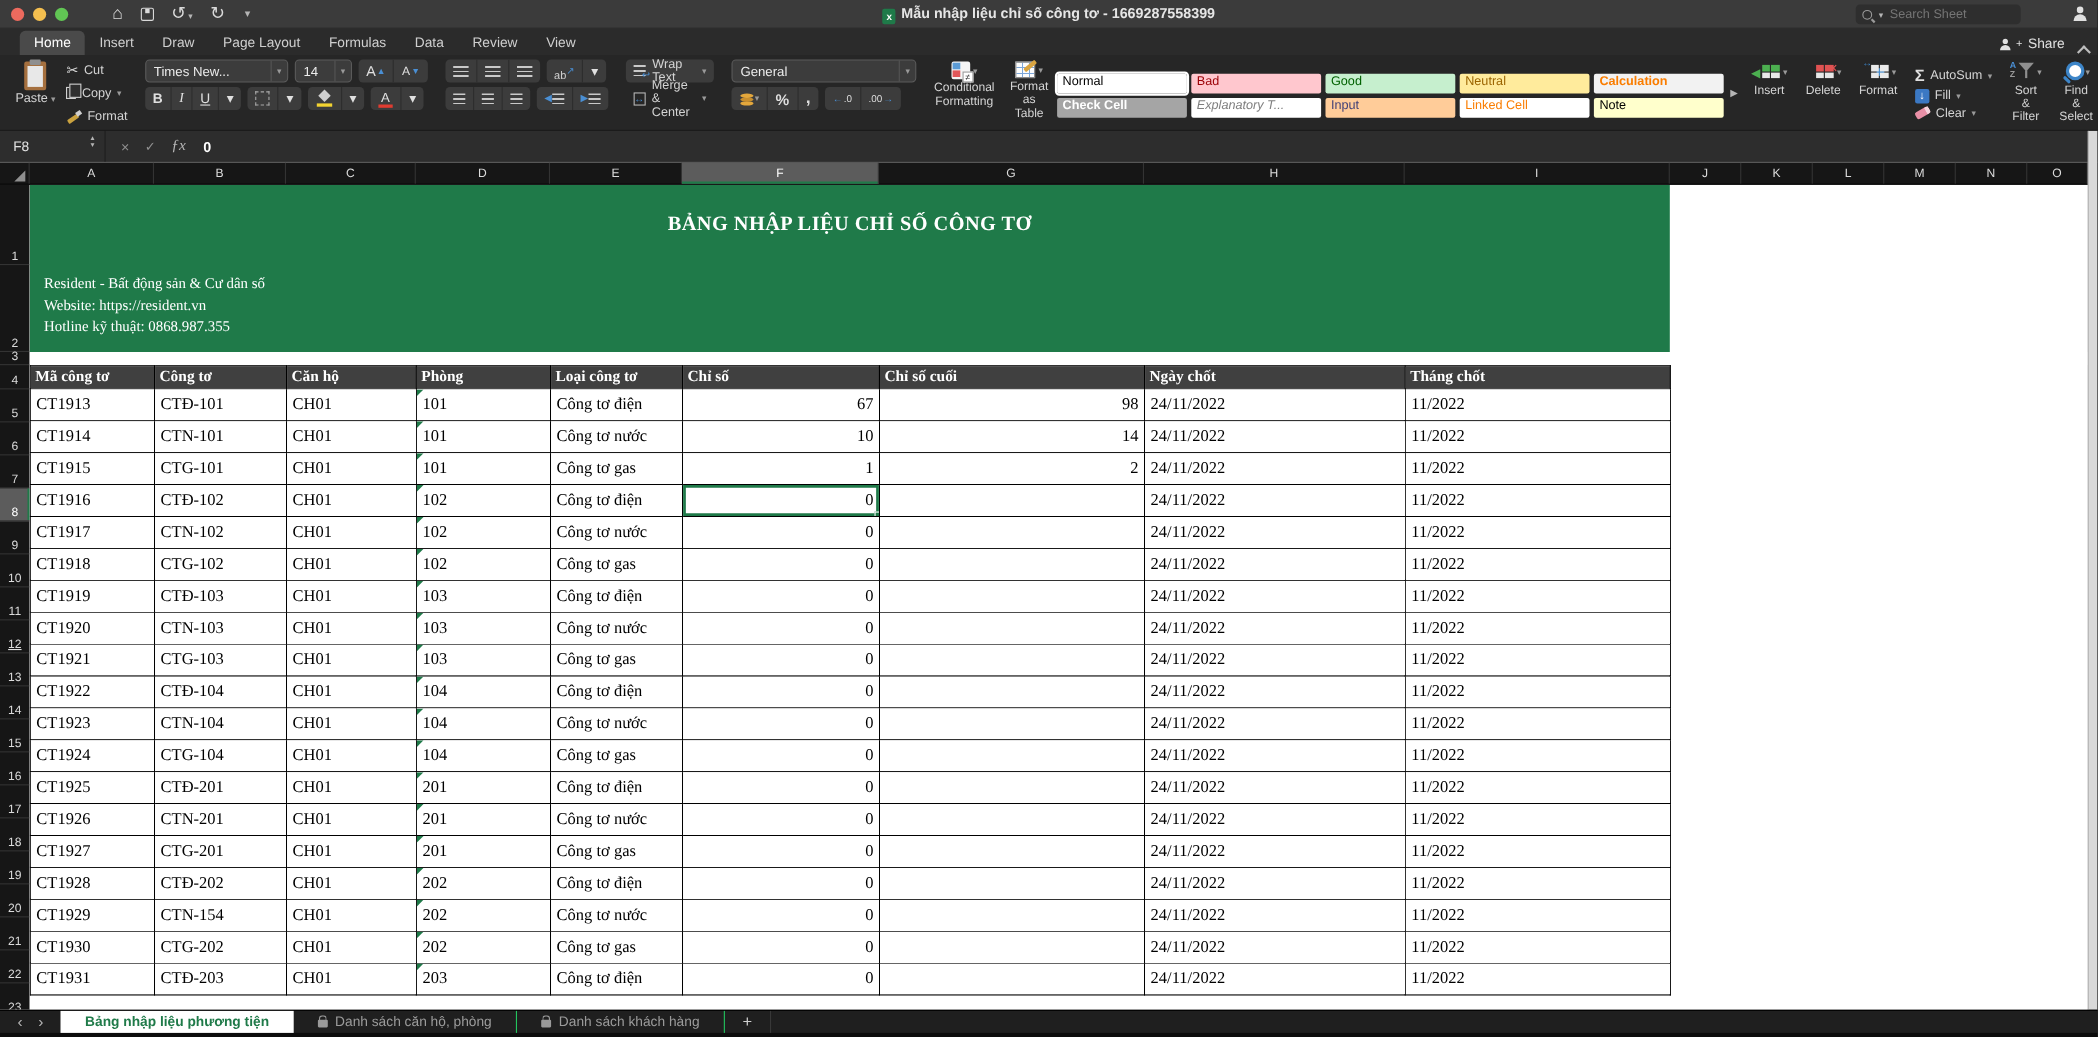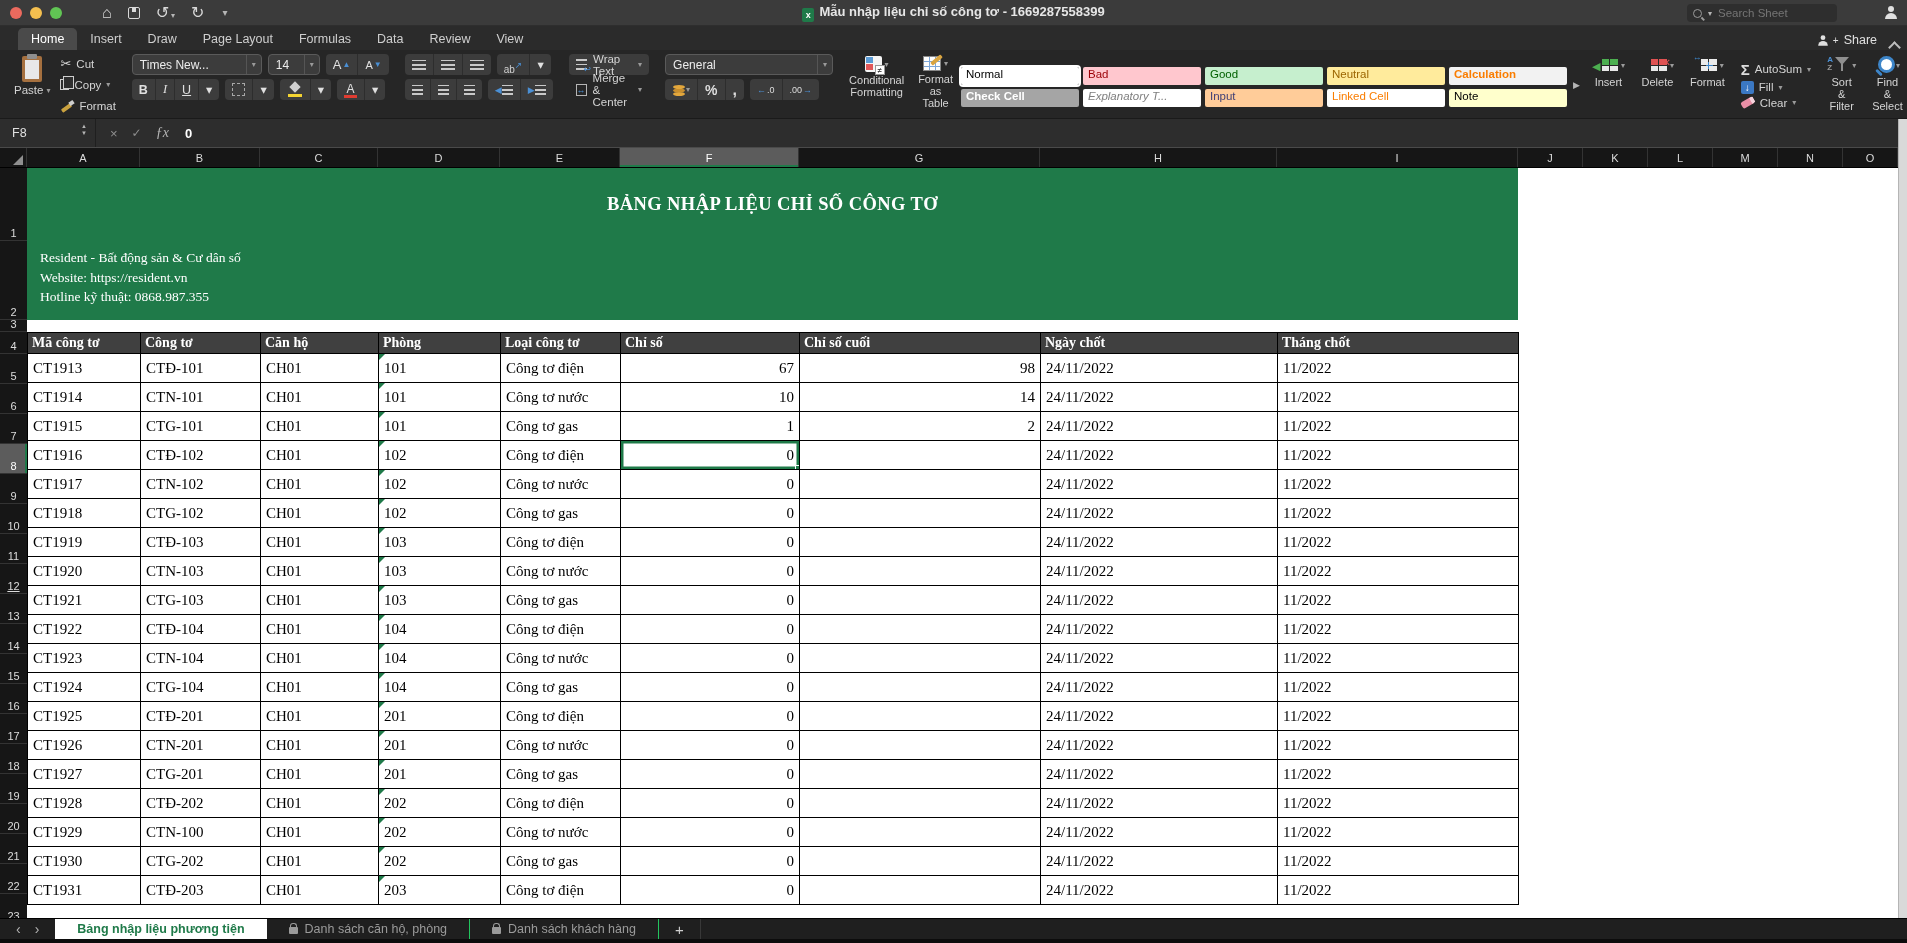--- a/index.html
+++ b/index.html
@@ -775,21 +775,21 @@
                 <td>CH01</td>
                 <td class="flag">202</td>
                 <td>Công tơ điện</td>
                 <td class="num">0</td>
                 <td class="num"></td>
                 <td>24/11/2022</td>
                 <td>11/2022</td>
               </tr>
               <tr>
                 <td>CT1929</td>
-                <td>CTN-100</td>
+                <td>CTN-154</td>
                 <td>CH01</td>
                 <td class="flag">202</td>
                 <td>Công tơ nước</td>
                 <td class="num">0</td>
                 <td class="num"></td>
                 <td>24/11/2022</td>
                 <td>11/2022</td>
               </tr>
               <tr>
                 <td>CT1930</td>

